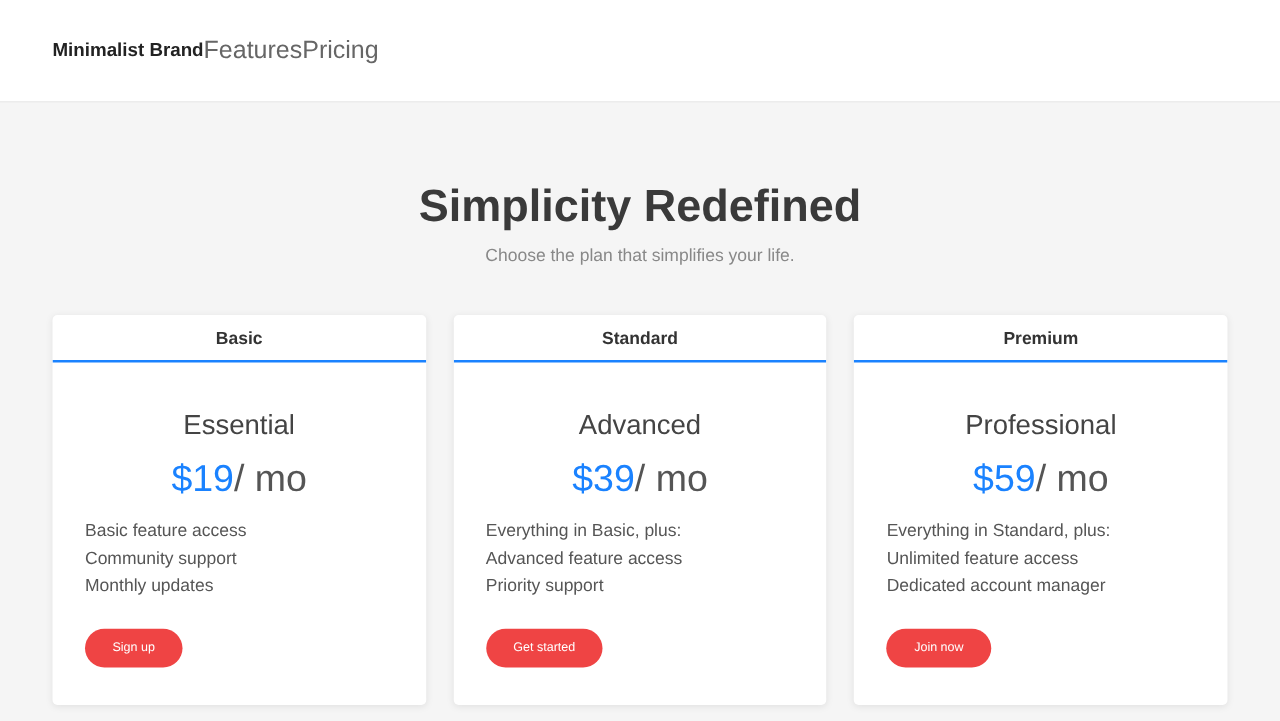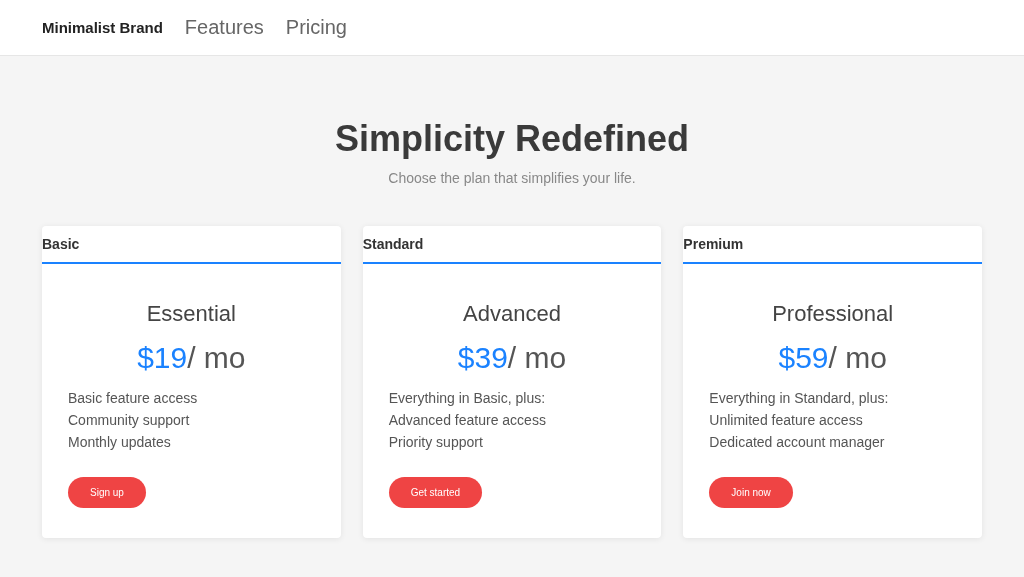--- a/index.html
+++ b/index.html
@@ -8,25 +8,24 @@
       background: #f5f5f5;
       color: #333;
     }
     header {
       background: #fff;
       border-bottom: 1px solid #e6e6e6;
       padding: 12px 0;
     }
     .nav-inner {
       max-width: 1000px;
-      margin: 4px auto;
+      margin: 17px auto;
       padding: 0 30px;
       display: flex;
       align-items: center;
-      gap: 22px;
     }
     .brand {
       font-weight: 700;
       font-size: 15px;
       color: #222;
     }
     .nav-link {
       font-size: 20px;
       color: #666;
       text-decoration: none;
@@ -54,21 +53,21 @@
       gap: 22px;
     }
     .plan {
       flex: 1;
       background: #fff;
       border-radius: 4px;
       box-shadow: 0 1px 6px rgba(0,0,0,0.08);
       overflow: hidden;
     }
     .plan-header {
-      text-align: left;
+      text-align: center;
       padding: 10px 0;
       font-size: 14px;
       font-weight: 700;
       color: #333;
       border-bottom: 2px solid #1a82ff;
     }
     .plan-body {
       padding: 37px 26px 30px;
     }
     .plan-name {

